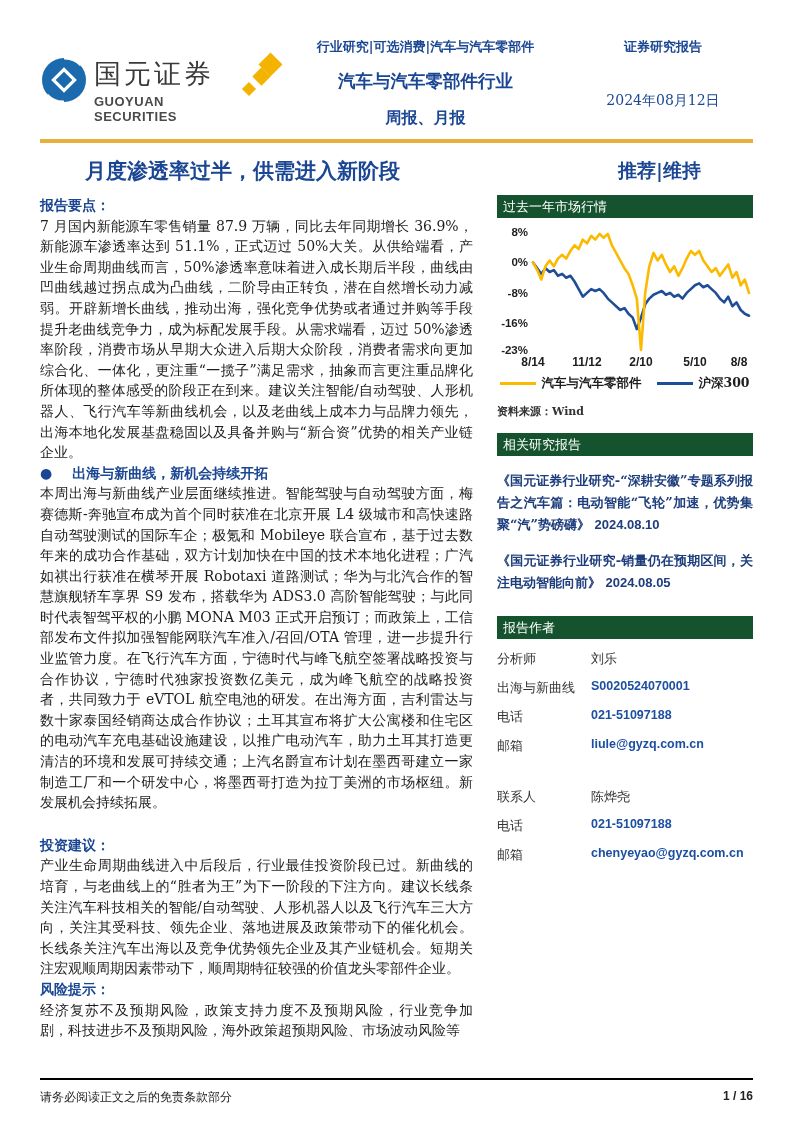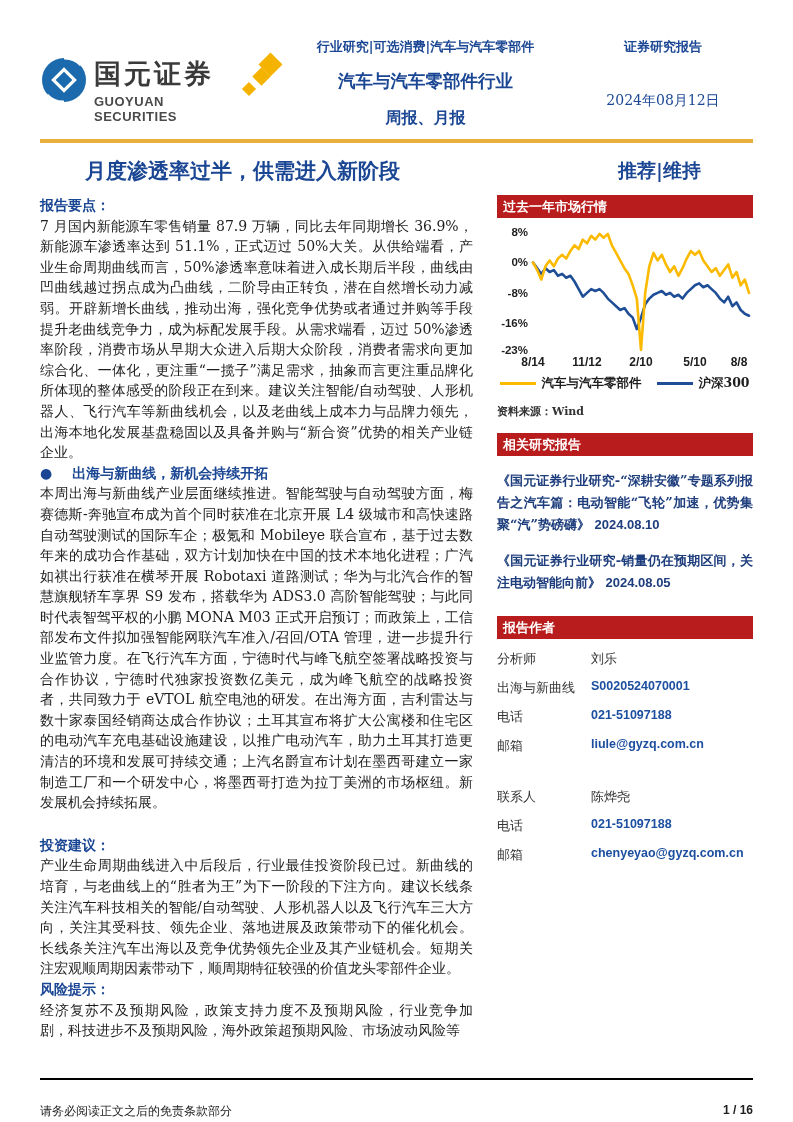--- a/index.html
+++ b/index.html
@@ -5,21 +5,21 @@
   * { margin:0; padding:0; box-sizing:border-box; }
   body { background:#888; font-family:"DejaVu Serif","Liberation Serif",serif; }
   .page { width:793px; height:1122px; background:#fff; margin:0 auto; position:relative;
           padding:0 40px; overflow:hidden; color:#222; }
 
   
   .header { display:flex; padding-top:38px; }
   .logo-block { width:238px; display:flex; align-items:flex-start; padding-top:18px; }
   .emblem { flex:0 0 auto; }
   .logo-text { margin-left:6px; }
-  .logo-cn { font-size:27px; font-weight:bold; color:#3a3a3a; letter-spacing:3px;
+  .logo-cn { font-size:27px; font-weight:normal; color:#3a3a3a; letter-spacing:3px;
              font-family:"DejaVu Sans","Liberation Sans",sans-serif; }
   .logo-en { font-size:13px; font-weight:bold; color:#4a4a4a; letter-spacing:0.5px;
              font-family:"Liberation Sans",sans-serif; margin-top:2px; }
   .sparkles { position:relative; width:36px; height:44px; margin-left:4px; }
   .spark { position:absolute; background:#F5B301; transform:rotate(45deg); }
   .spark.s1 { width:10px; height:10px; left:0; top:28px; }
   .spark.s2 { width:13px; height:13px; left:11px; top:14px; }
   .spark.s3 { width:17px; height:17px; left:18px; top:0; }
 
   .header-center { flex:1; text-align:center; color:#1A4693; }
@@ -42,21 +42,21 @@
   
   .main { display:flex; margin-top:10px; gap:24px; }
   .col-left { width:433px; font-size:14px; line-height:20.6px; text-align:justify; color:#1d1d1d; }
   .sec-head { color:#1A4693; font-weight:bold; }
   .bullet-line { color:#1A4693; font-weight:bold; }
   .bullet-dot { display:inline-block; margin-right:20px; }
   .para { margin:0; }
   .gap-block { height:22px; }
 
   .col-right { width:256px; font-size:13px; }
-  .banner { background:#b91c1c; color:#fff; font-weight:bold; font-size:13px;
+  .banner { background:#14532d; color:#fff; font-weight:normal; font-size:13px;
             padding:3px 6px 2px; }
   .chart-wrap { margin-top:6px; }
   .legend { display:flex; justify-content:center; gap:16px; margin-top:0;
             font-weight:bold; font-size:12.5px; color:#1d1d1d; }
   .legend-item { display:flex; align-items:center; gap:5px; }
   .legend-swatch { width:36px; height:3px; display:inline-block; }
   .source { font-size:11px; font-weight:bold; color:#333; margin:12px 0 14px; }
 
   .report-item { margin-top:14px; color:#1D3D7C; font-weight:bold; font-size:13px;
                  line-height:22px; text-align:justify; }
@@ -64,21 +64,21 @@
 
   .authors { margin-top:22px; }
   .author-row { display:flex; margin-top:11px; font-size:13px; }
   .a-label { width:94px; color:#333; flex:0 0 auto; }
   .a-name { color:#333; }
   .a-val { color:#1C4FA0; font-weight:bold; font-family:"Liberation Sans",sans-serif; font-size:12.5px; }
   .author-gap { height:22px; }
 
   
   .footer { position:absolute; left:40px; right:40px; top:1078px; border-top:2px solid #000;
-            padding-top:23px; display:flex; justify-content:space-between; font-size:12px; }
+            padding-top:9px; display:flex; justify-content:space-between; font-size:12px; }
   .footer .disclaimer { color:#222; }
   .footer .page-num { font-weight:bold; font-family:"Liberation Sans",sans-serif; }
 </style>
 </head>
 <body>
 
 <div class="page">
 
   <div class="header">
     <div class="logo-block">

